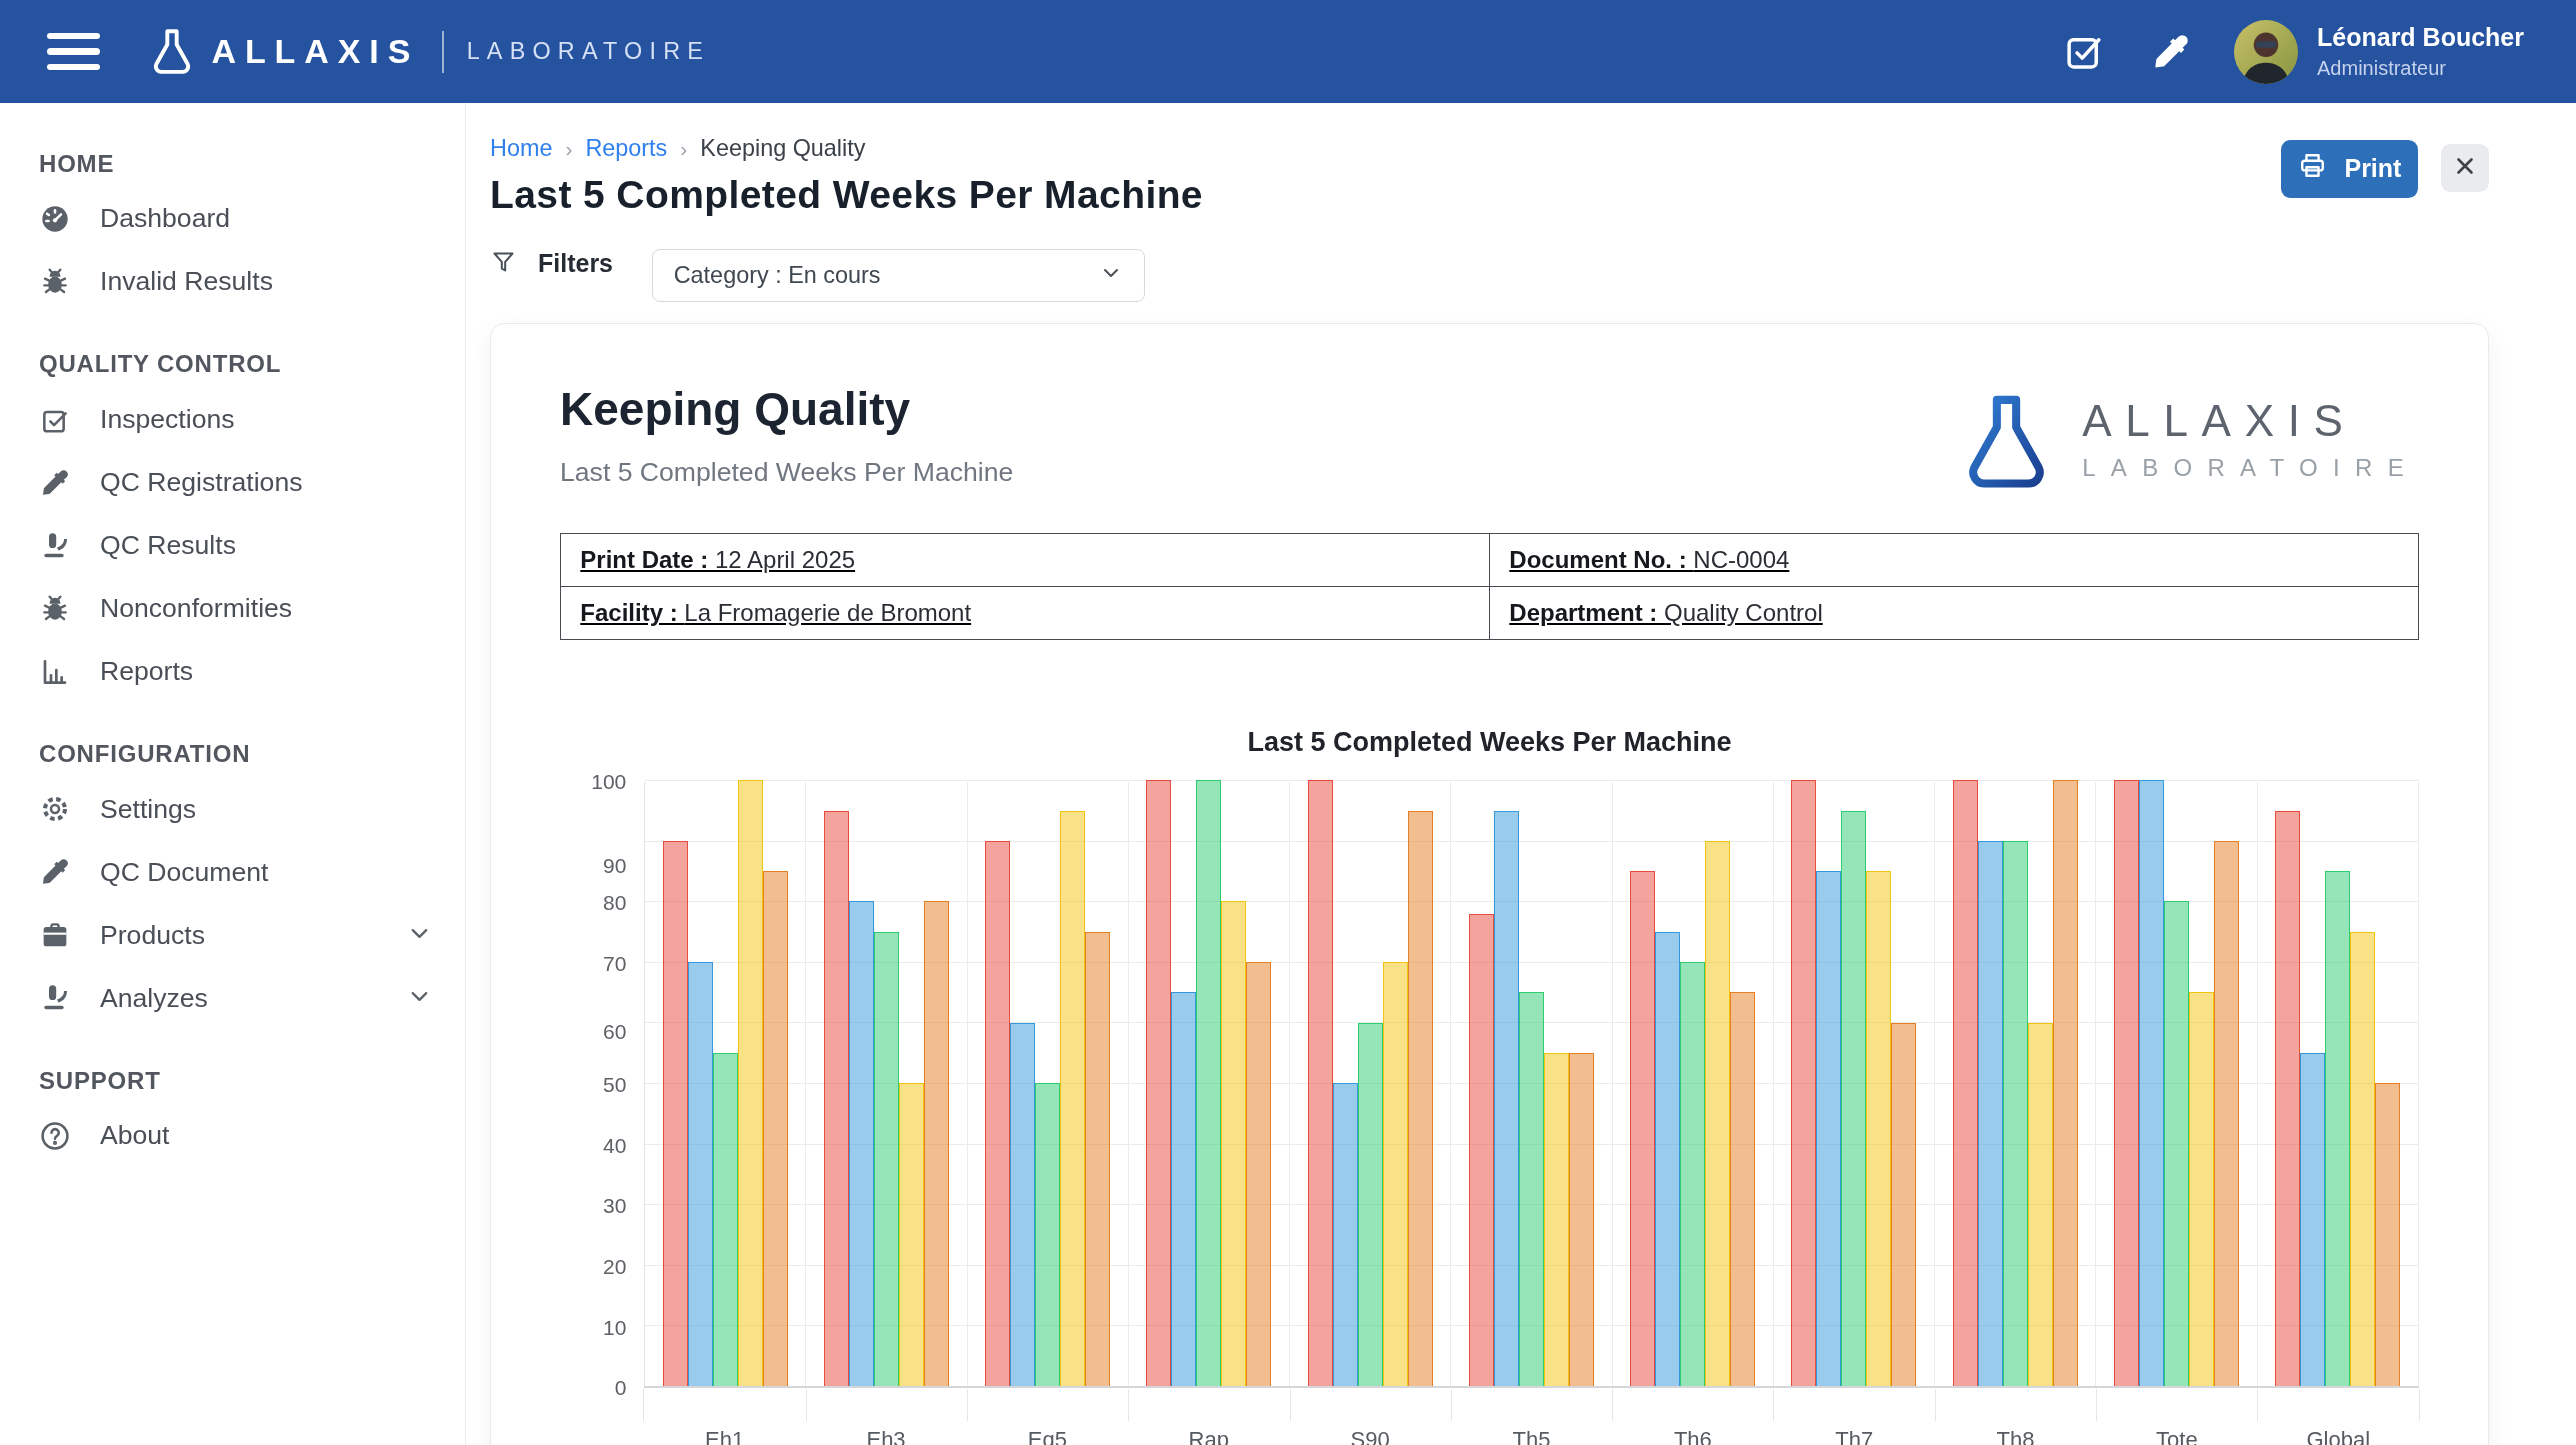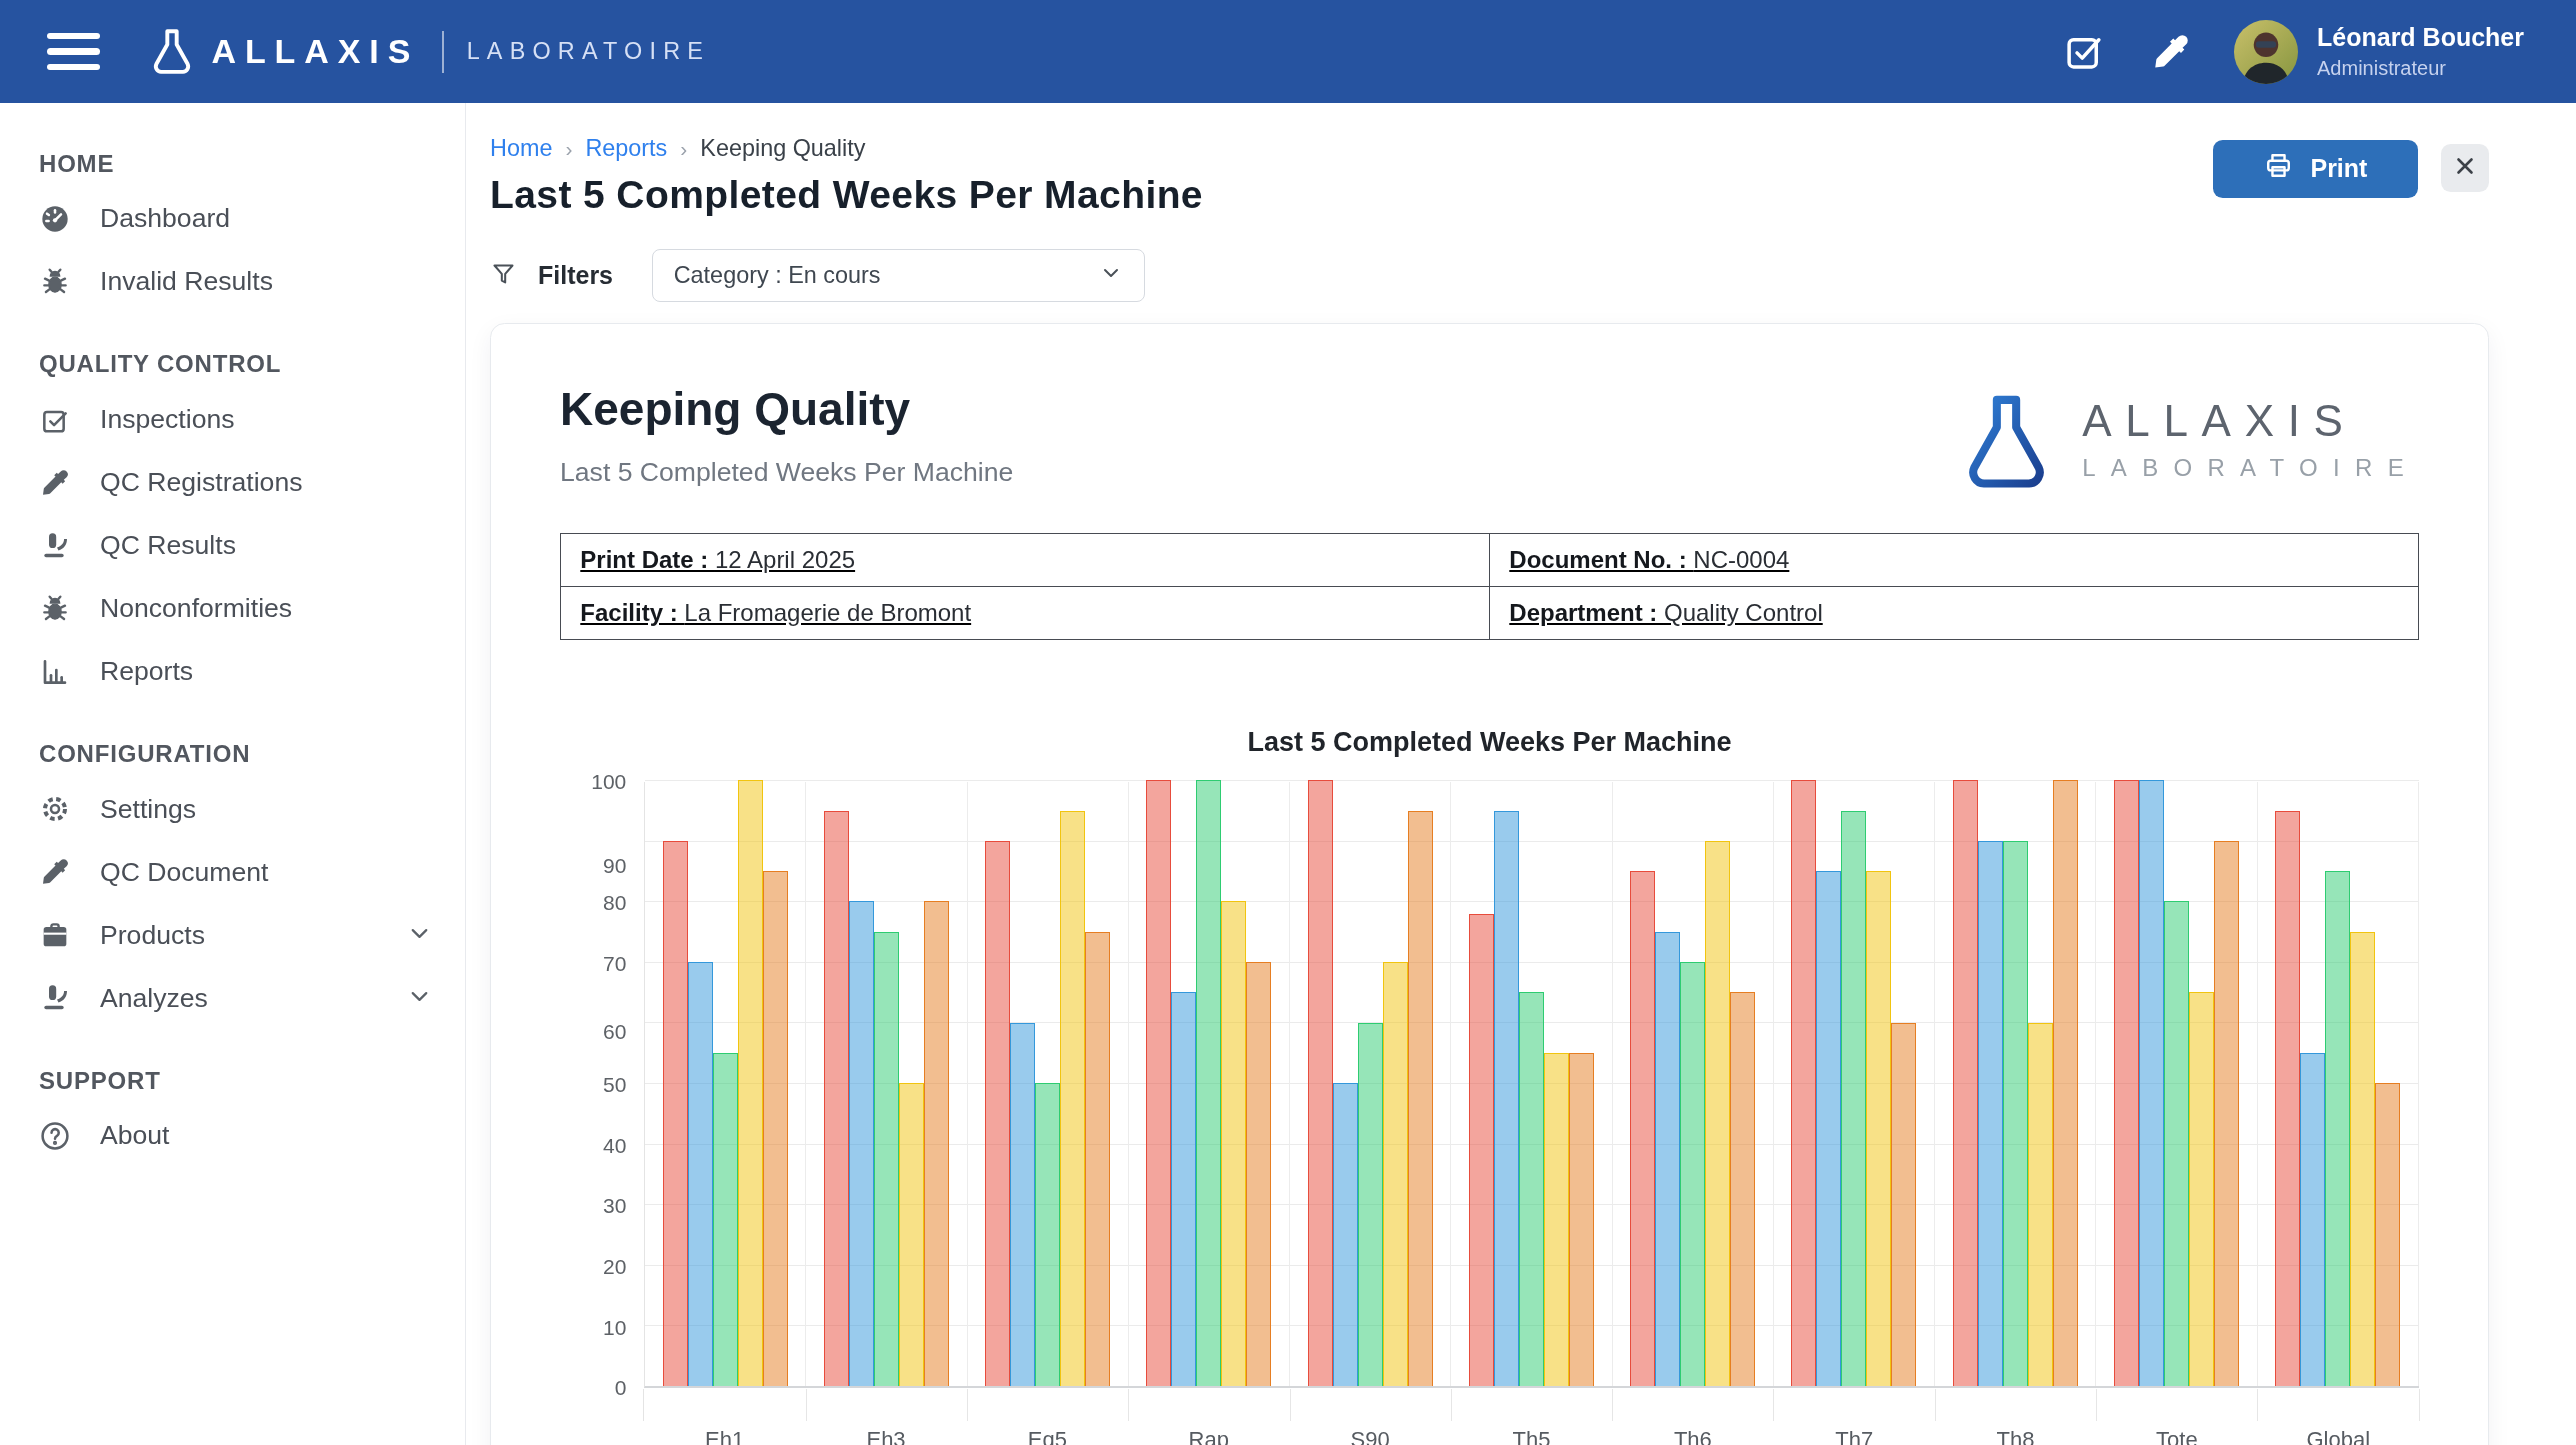--- a/index.html
+++ b/index.html
@@ -35,27 +35,27 @@
   
   .main { flex:1; padding:32px 87px 0 24px; }
   .crumbs { display:flex; align-items:center; gap:13px; font-size:23.4px; }
   .crumb-link { color:#2f80ed; cursor:pointer; text-decoration:none; }
   .crumb-sep { color:#9aa1ab; font-size:21px; }
   .crumb-current { color:#3a4149; }
   .main-top { display:flex; align-items:flex-start; }
   .page-title { font-size:39px; font-weight:800; color:#17202b; margin-top:11.3px; letter-spacing:0.4px; }
   .head-actions { margin-left:auto; display:flex; gap:22.6px; margin-top:4.8px; }
   .print-btn { display:flex; align-items:center; gap:17.7px; background:#2d6fb9; color:#fff;
-    border:none; border-radius:9.7px; height:58px; padding:0 51px; font-size:25px; font-weight:700;
+    border:none; border-radius:9.7px; height:58px; padding:0 17px; font-size:25px; font-weight:700;
     font-family:inherit; cursor:pointer; }
   .print-btn svg { width:29px; height:29px; }
   .close-btn { width:48px; height:48px; margin-top:4px; border:none; border-radius:9.7px; background:#e9ebee;
     color:#3c4148; display:flex; align-items:center; justify-content:center; cursor:pointer; }
   .close-btn svg { width:26px; height:26px; }
-  .filters-row { display:flex; align-items:center; margin-top:32px; gap:21px; }
+  .filters-row { display:flex; align-items:flex-start; margin-top:32px; gap:21px; }
   .funnel { color:#4a5158; } .funnel svg { width:27px; height:27px; }
   .filters-label { font-size:25px; font-weight:600; color:#262c33; }
   .filter-dd { width:493px; height:53px; border:1.6px solid #d6dae0; border-radius:8px; background:#fff;
     display:flex; align-items:center; padding:0 21px; font-size:23.4px; color:#3f4750; cursor:pointer; margin-left:17.7px; }
   .filter-dd .dd-chev { margin-left:auto; color:#4a5158; } .filter-dd .dd-chev svg { width:24px; height:24px; }
   
   .card { margin-top:21px; width:1999px; background:#fff; border:1.6px solid #e7eaee; border-radius:14.5px;
     box-shadow:0 8px 24px rgba(25,39,68,.06); padding:58px 69px 64px 69px; }
   .report-head { display:flex; align-items:flex-start; }
   .report-title { font-size:46px; font-weight:800; color:#1b2430; }

